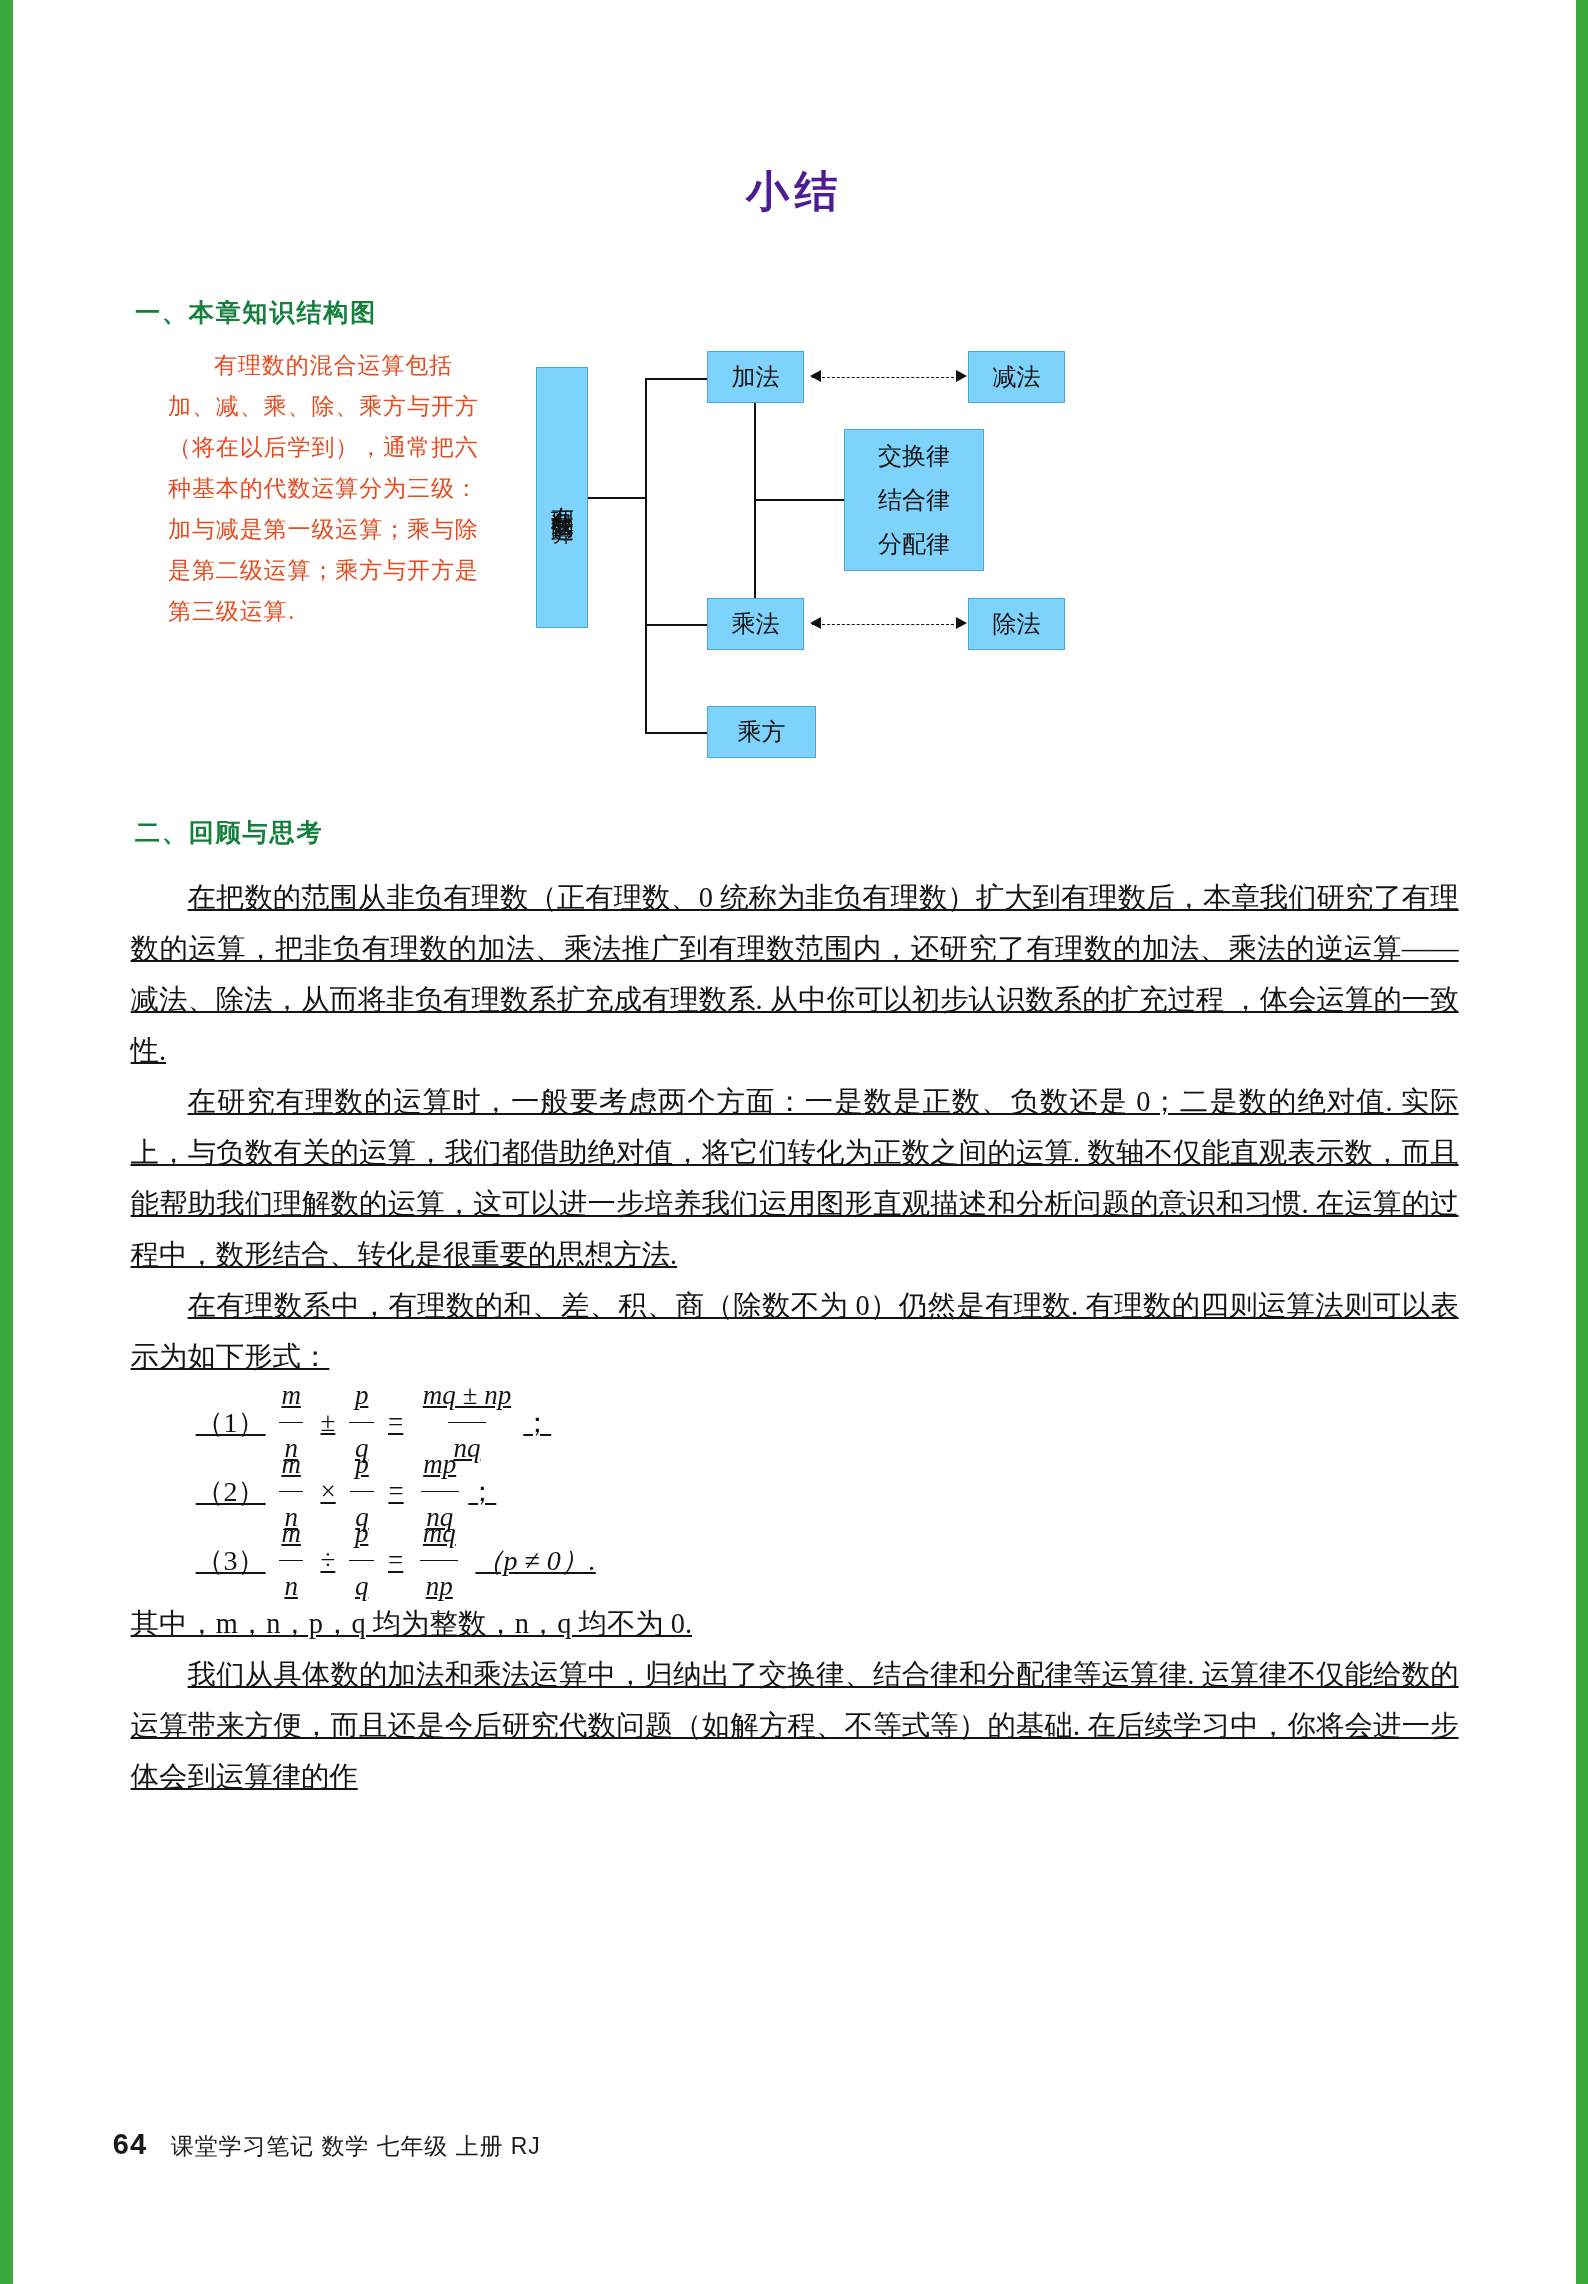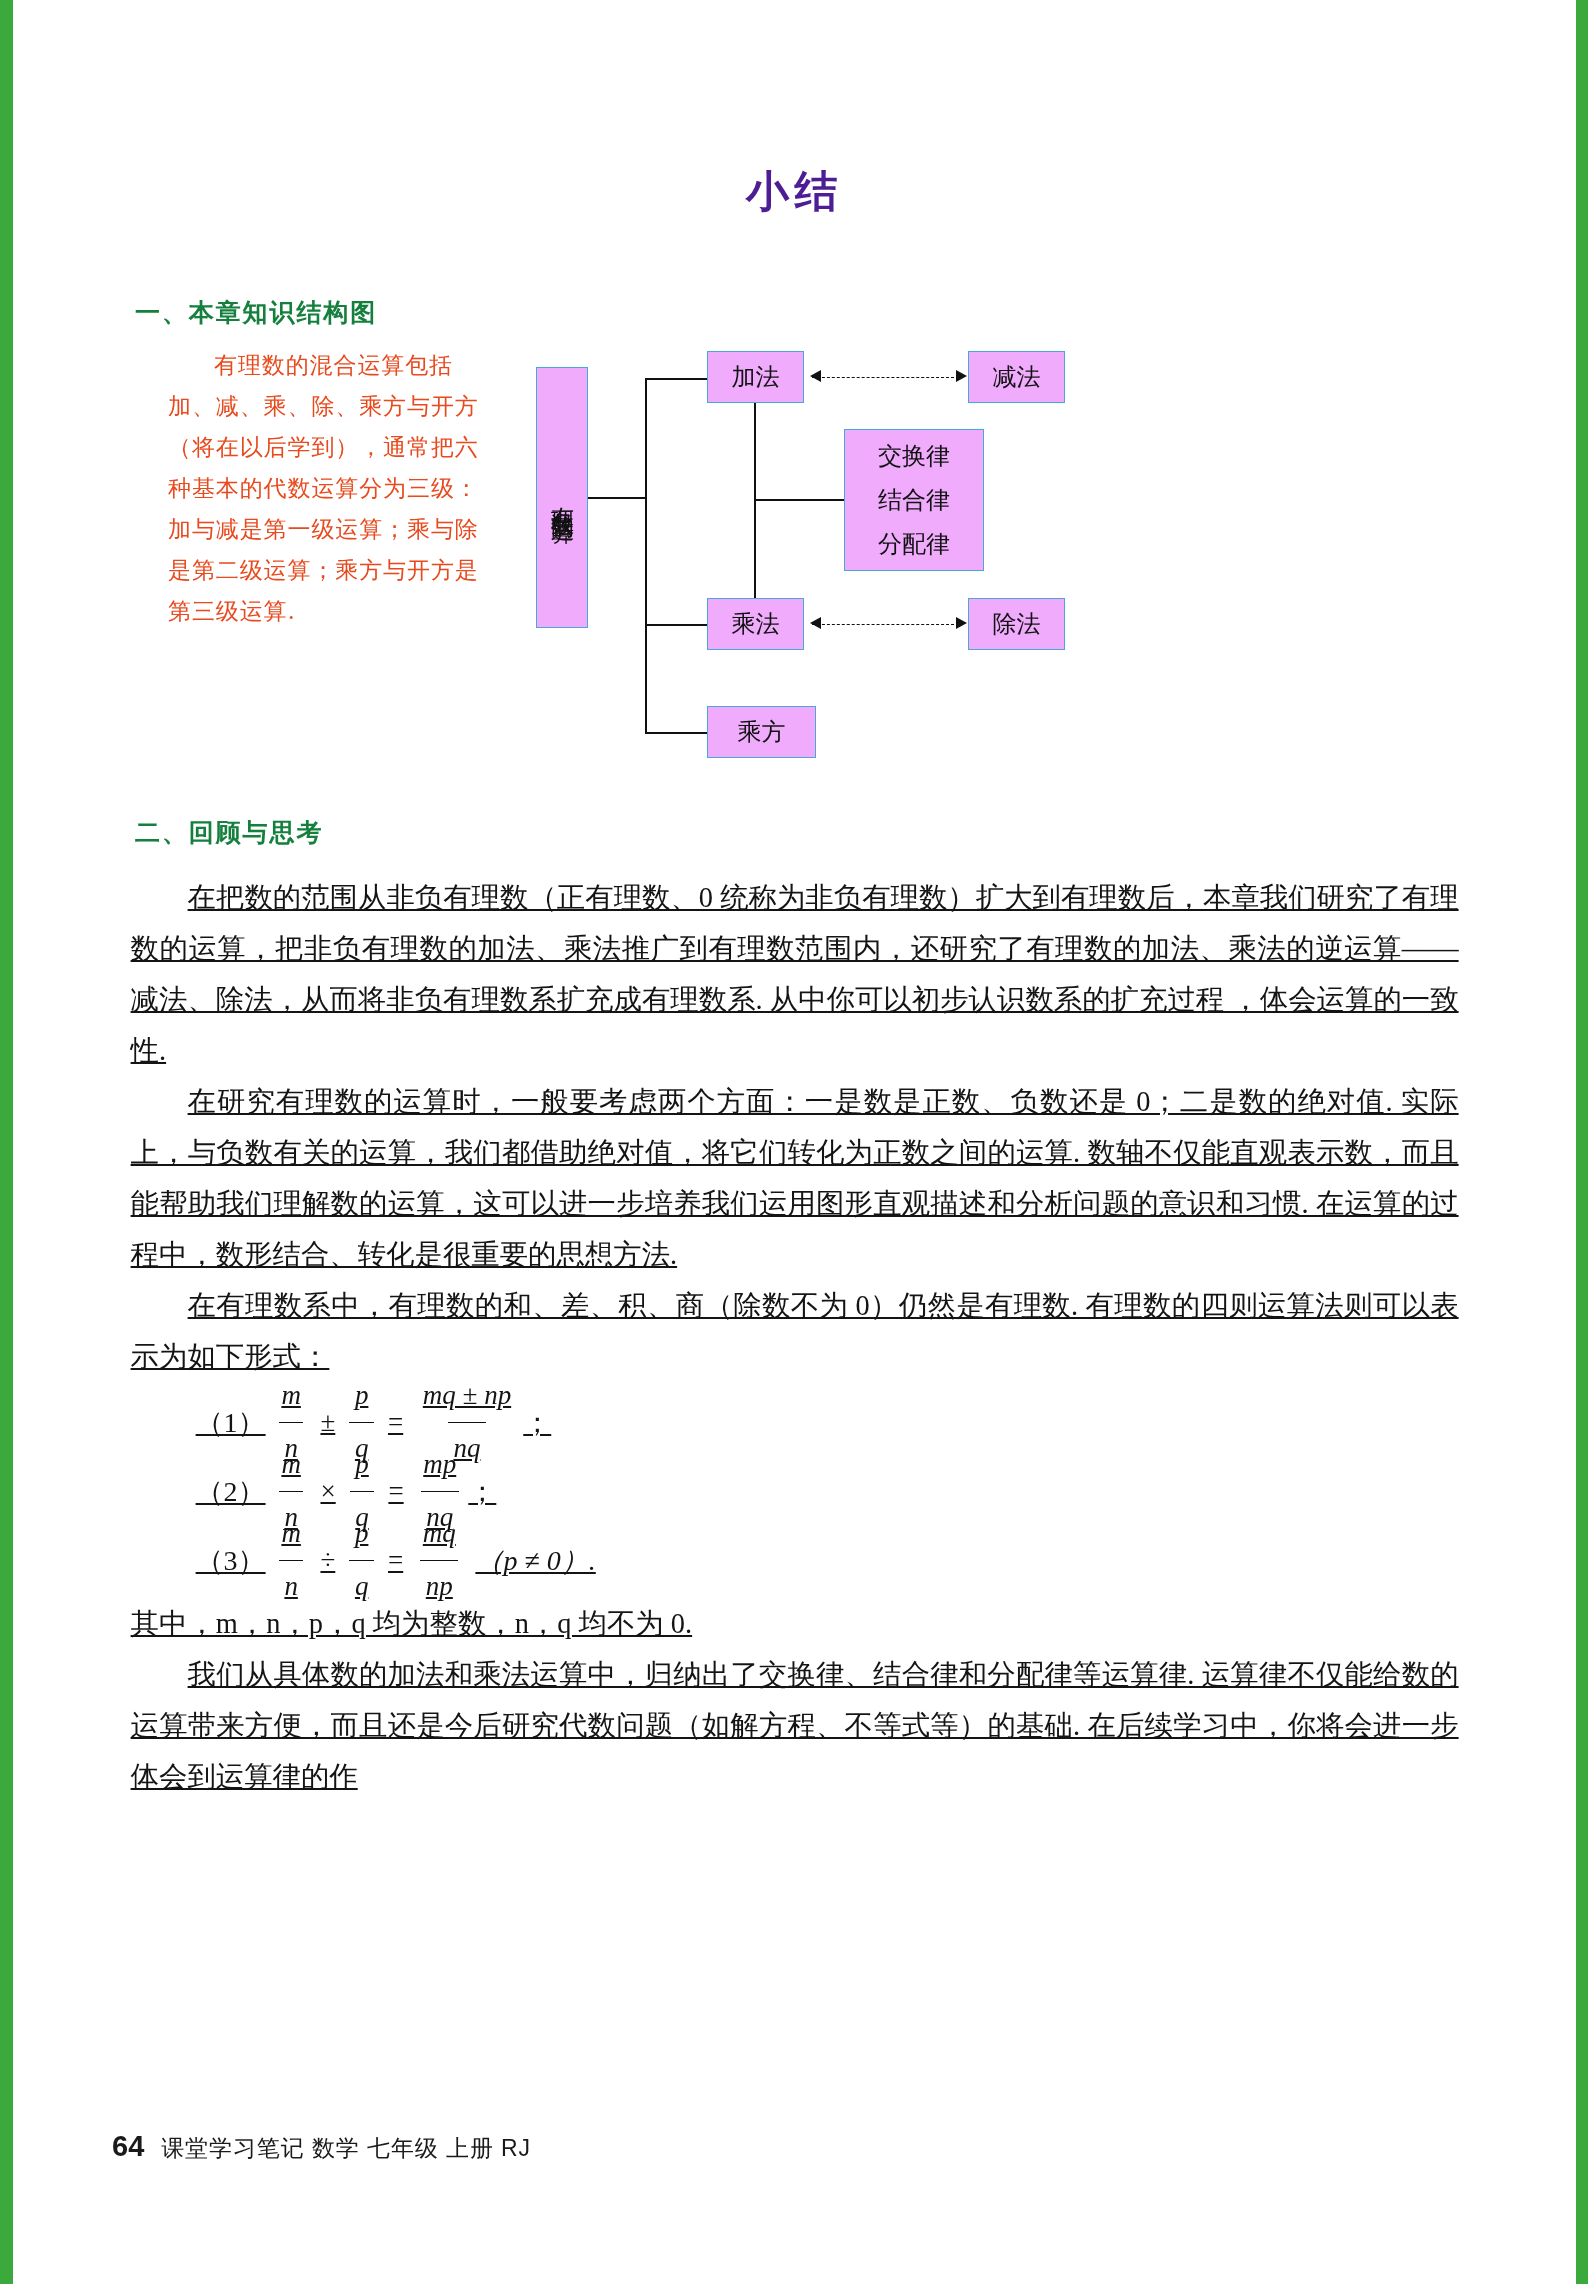--- a/index.html
+++ b/index.html
@@ -98,21 +98,21 @@
   .diagram {
     position: absolute;
     left: 424px;
     top: 345px;
     width: 583px;
     height: 438px;
   }
   .dbox {
     position: absolute;
     border: 1.5px solid #4aa8d8;
-    background: #f0abfc;
+    background: #7dd3fc;
     color: #111;
     font-size: 24px;
     display: flex;
     align-items: center;
     justify-content: center;
     text-align: center;
     line-height: 32px;
     box-sizing: border-box;
   }
   .dbox.vert {
@@ -195,22 +195,22 @@
     position: absolute;
     left: 112px;
     top: 2130px;
     font-size: 25px;
     color: #1a1a1a;
     font-family: "Liberation Sans", sans-serif;
   }
   .footer .pnum {
     font-weight: bold;
     font-size: 29px;
-    margin-right: 10px;
-    font-family: Liberation Sans, sans-serif;
+    margin-right: 17px;
+    font-family: Liberation Mono, monospace;
   }
   .footer .ftext {
     font-size: 23px;
     letter-spacing: 0.9px;
   }
 </style>
 </head>
 <body>
 
 <div class="page">

